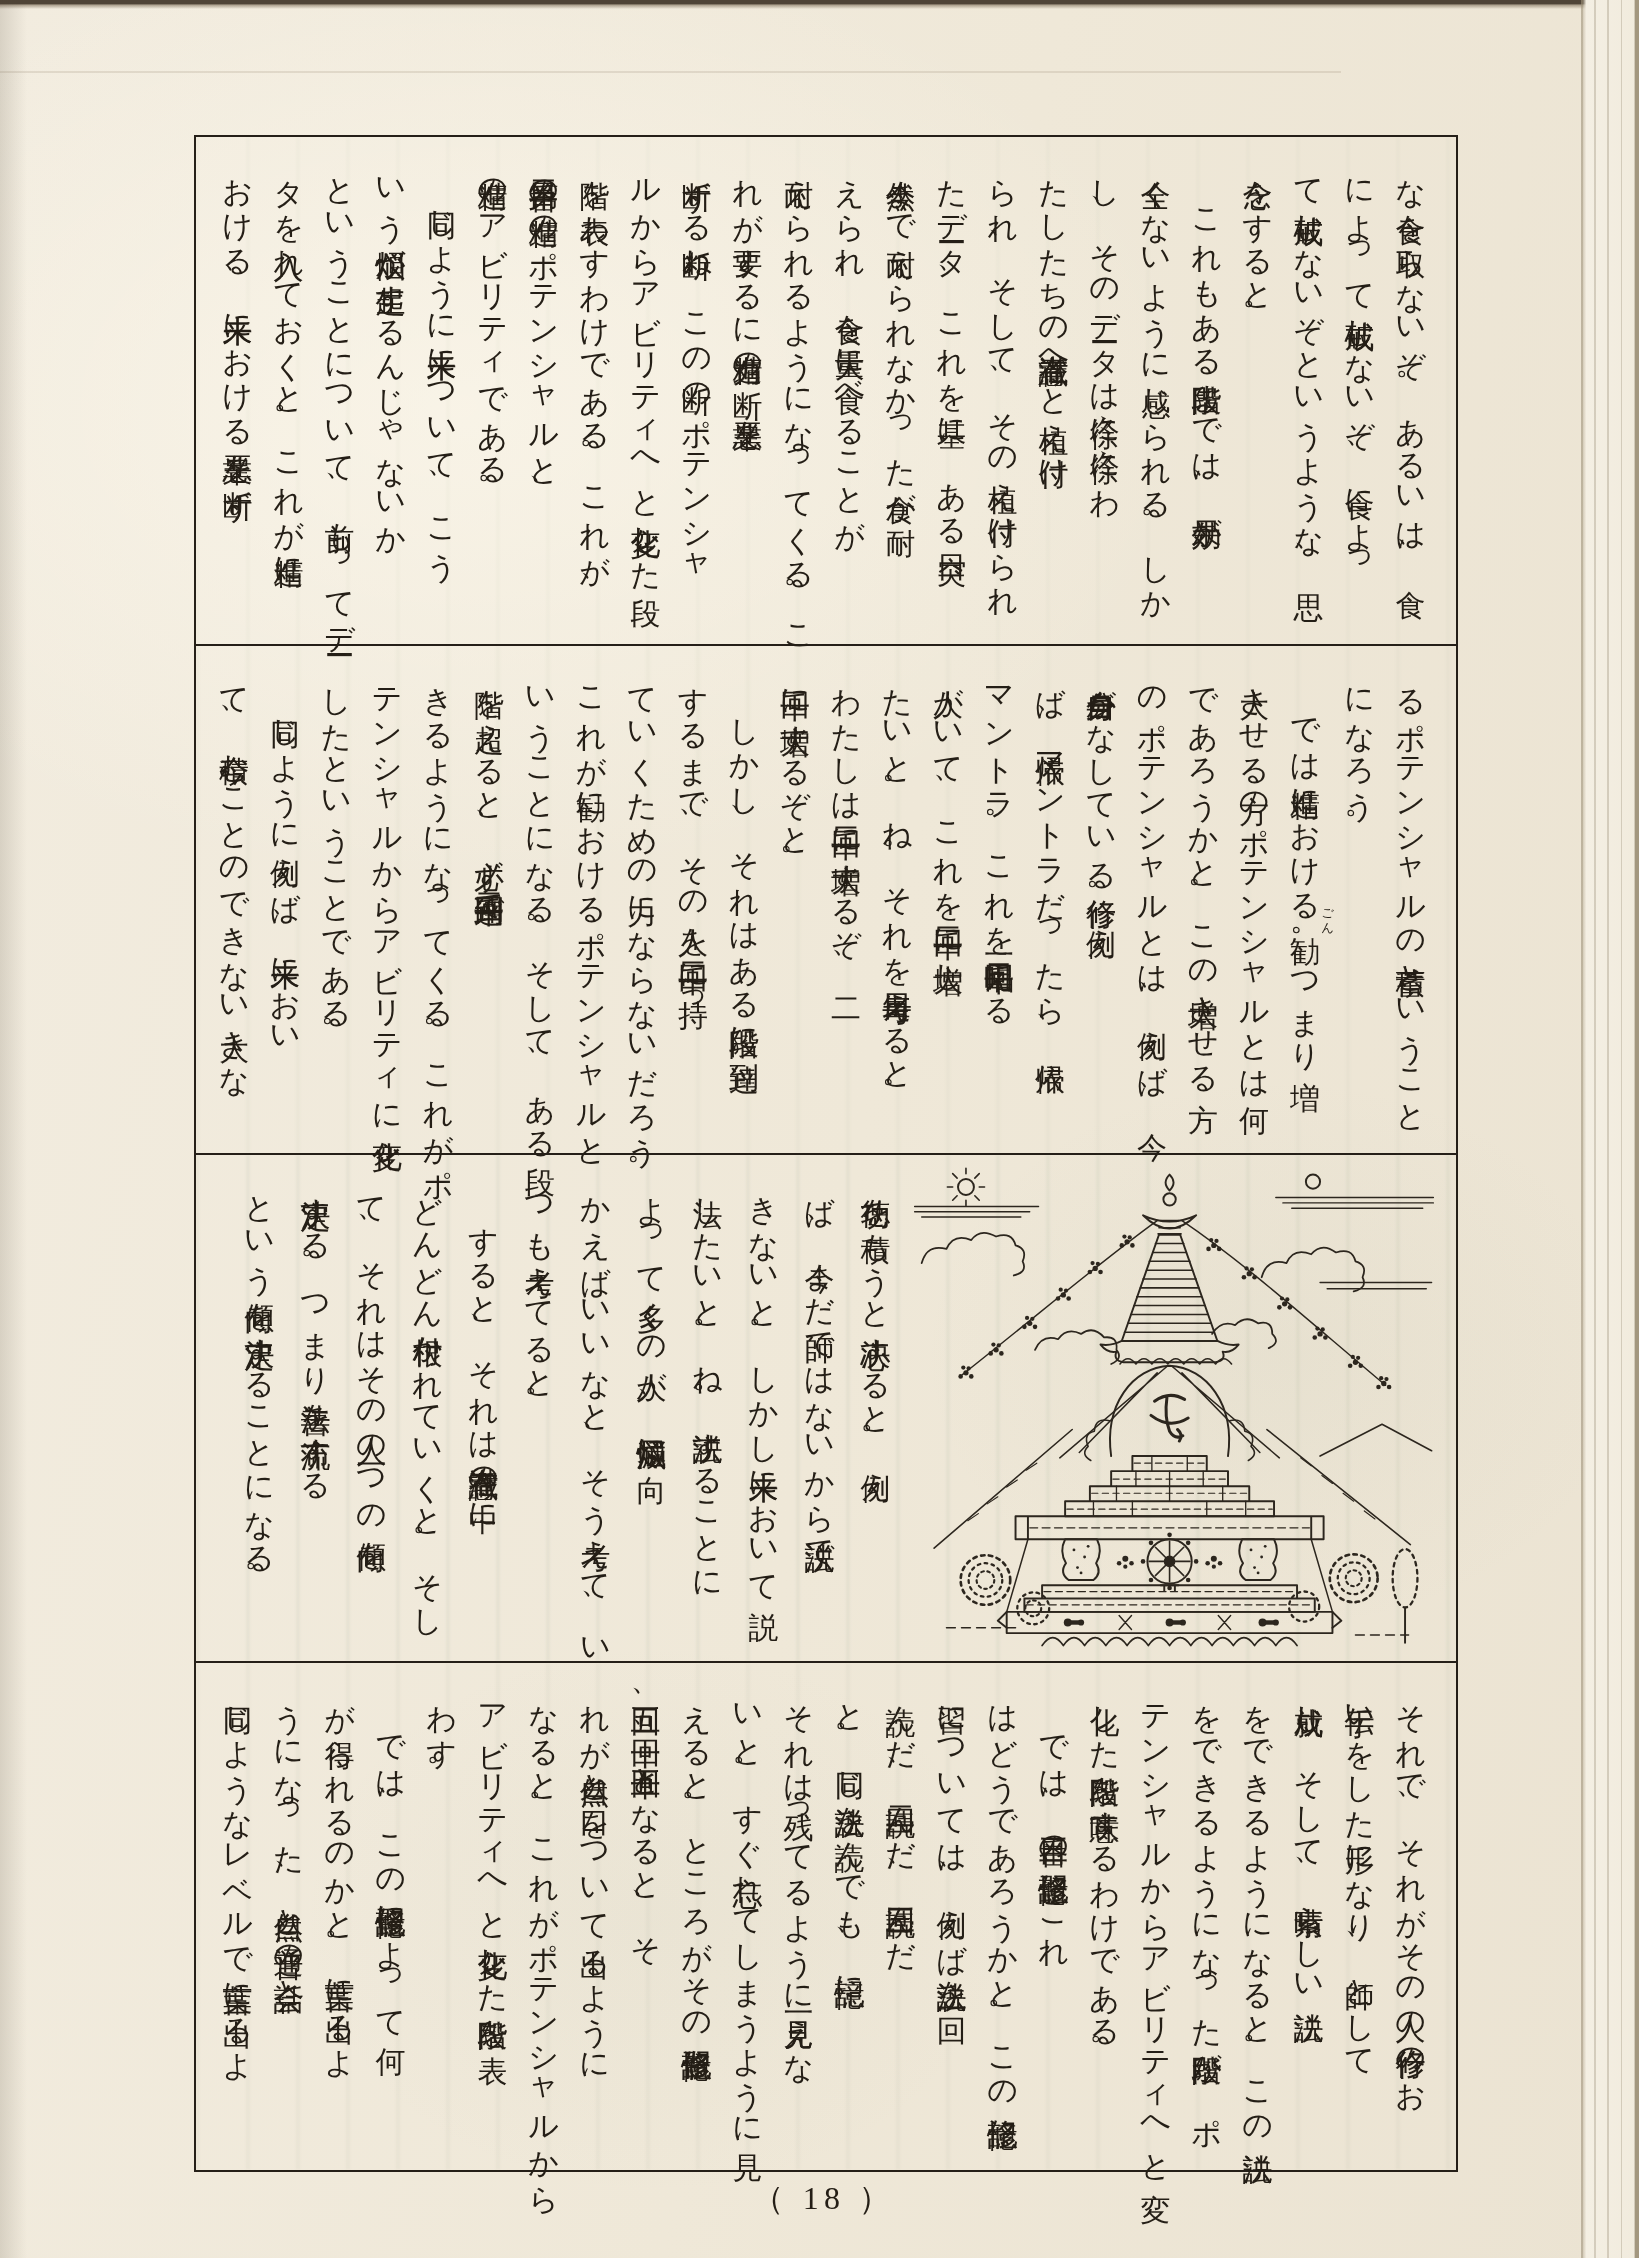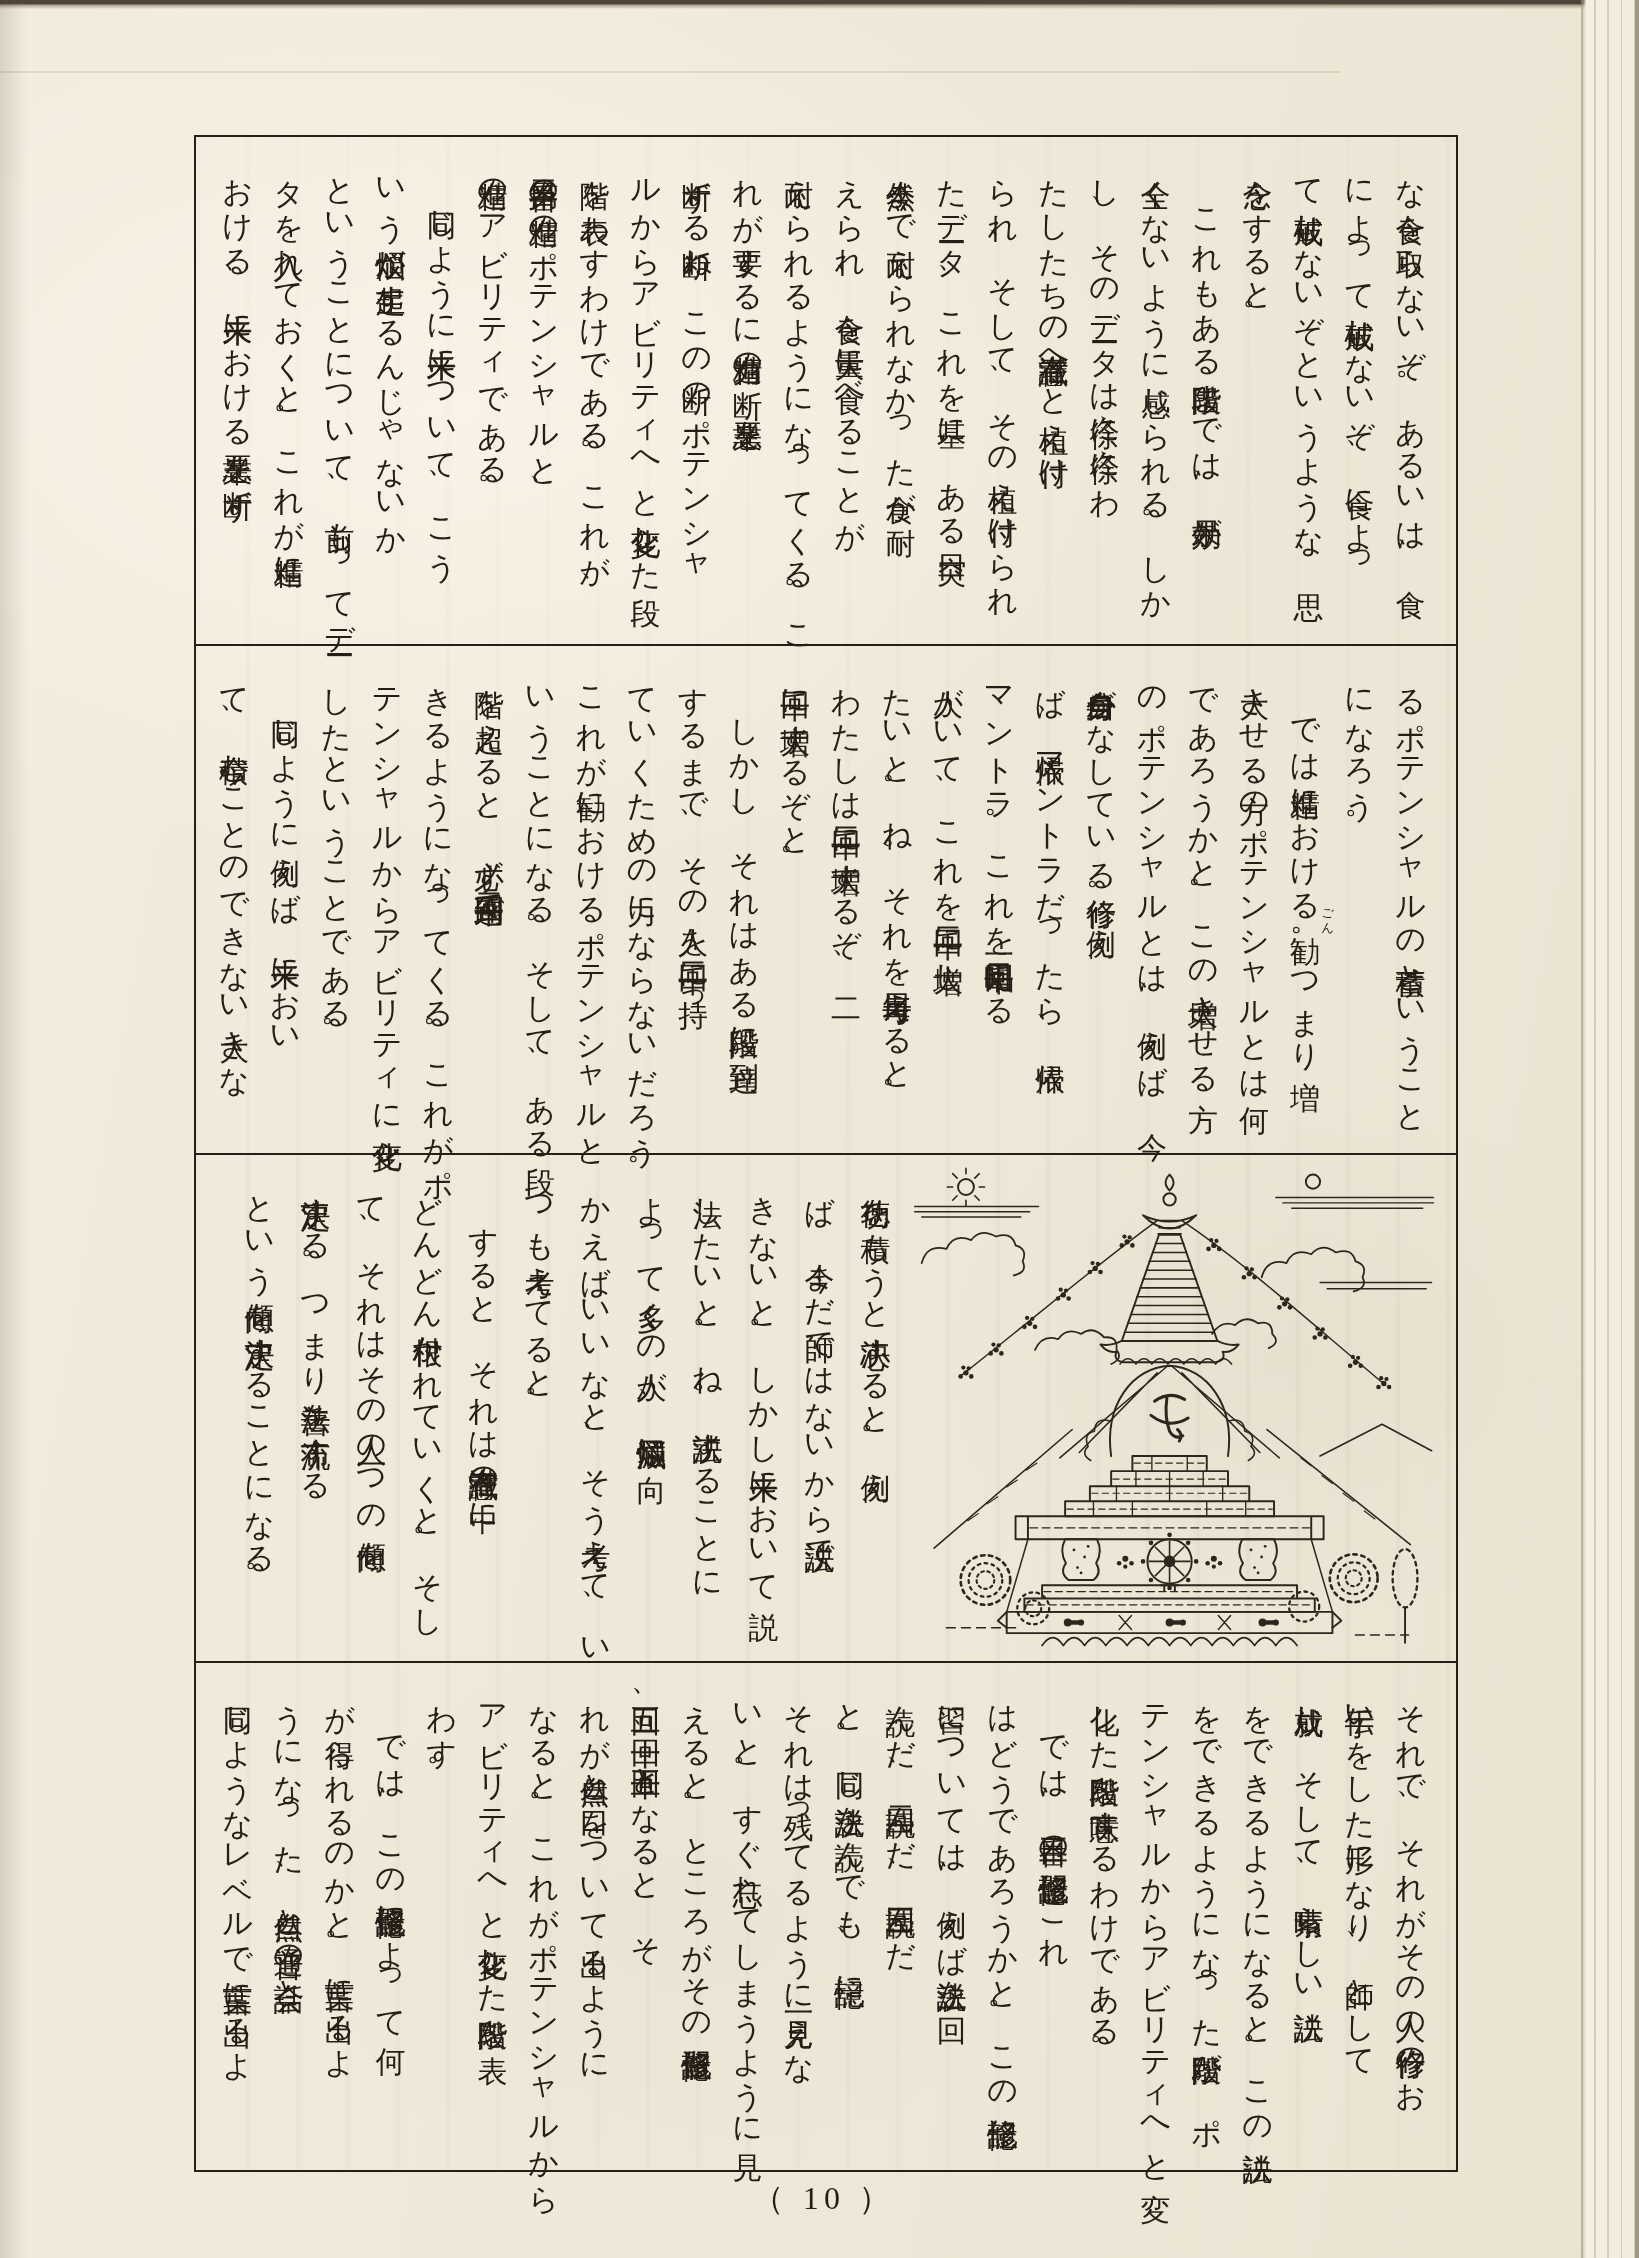--- a/index.html
+++ b/index.html
@@ -398,14 +398,14 @@
         <div class="tcol">わす。</div>
         <div class="tcol">　では、この記憶修習によって何</div>
         <div class="tcol">が得られるのかと。言葉に出るよ</div>
         <div class="tcol">うになった、自然と普通の会話と</div>
         <div class="tcol">同じようなレベルで言葉に出るよ</div>
       </div>
   </section>
 
 </div>
 
-<div class="pagenum">（ 10 ）</div>
+<div class="pagenum">（ 18 ）</div>
 
 
 </body></html>

